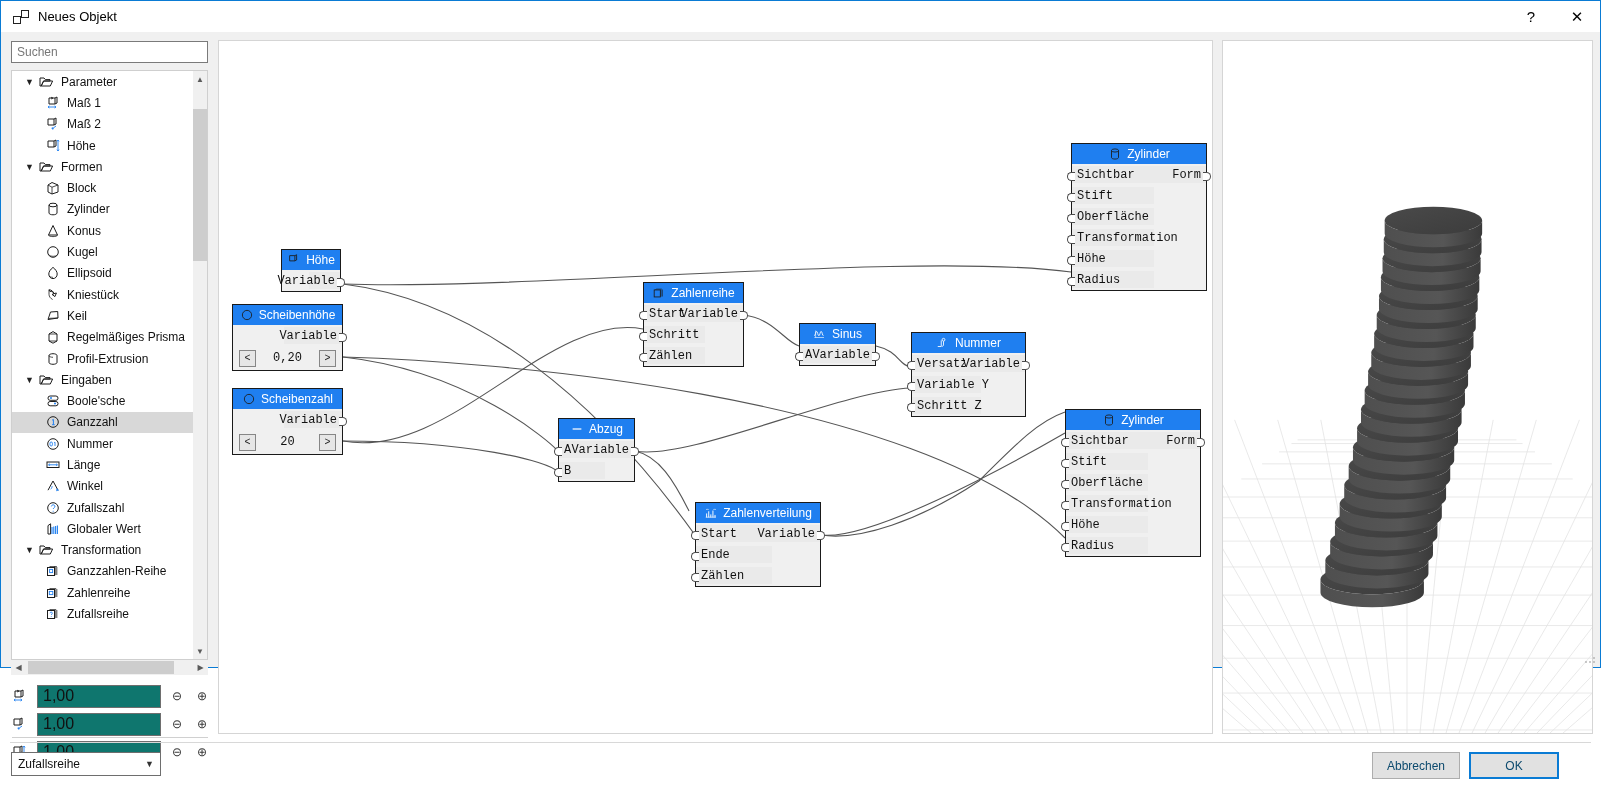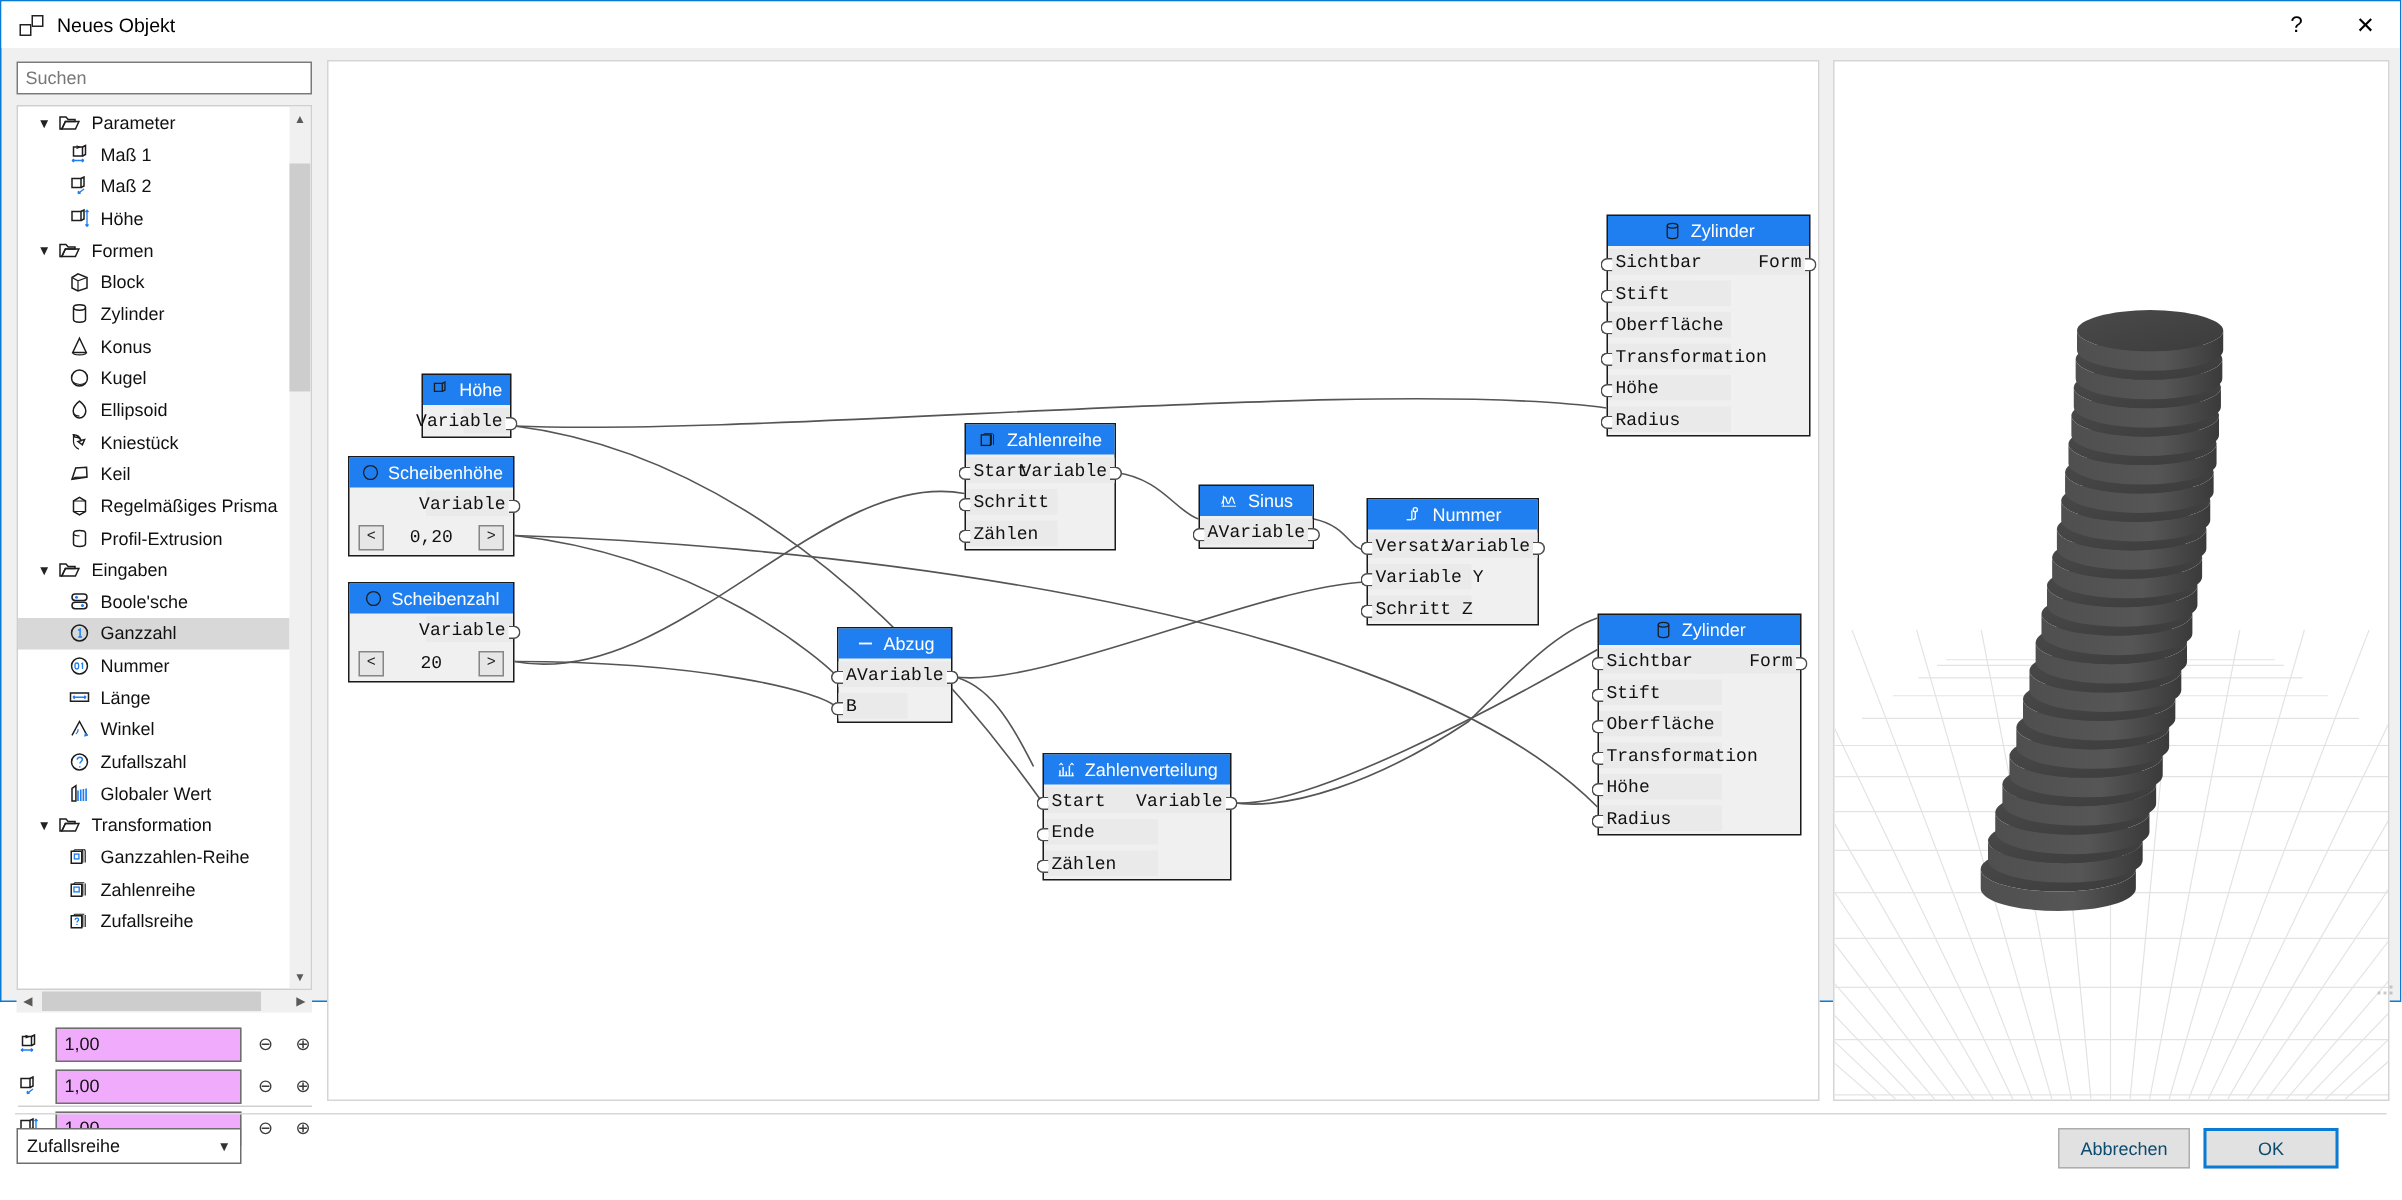--- a/index.html
+++ b/index.html
@@ -111,22 +111,22 @@
     background: #cdcdcd;
   }
 
   
   .dimrow {
     position: absolute; left: 9px; height: 24px;
     display: flex; align-items: center;
   }
   .dimrow .dic { width: 20px; height: 17px; margin-right: 6px; display:flex; align-items:center; }
   .dimrow input {
-    width: 124px; height: 23px; border: 1px solid #6e6e6e; background: #f0abfc;
-    font-size: 12px; padding: 0 5px; color: #111;
+    width: 124px; height: 23px; border: 1px solid #6e6e6e; background: #0f766e;
+    font-size: 16px; padding: 0 5px; color: #111;
     font-family: "Liberation Sans", sans-serif;
   }
   .dimrow .rbtn {
     width: 18px; height: 18px; margin-left: 7px;
     display: flex; align-items: center; justify-content: center;
     color: #3a3a3a;
   }
   .hr {
     position: absolute; left: 10px; width: 196px; height: 1px; background: #d0d0d0;
   }

